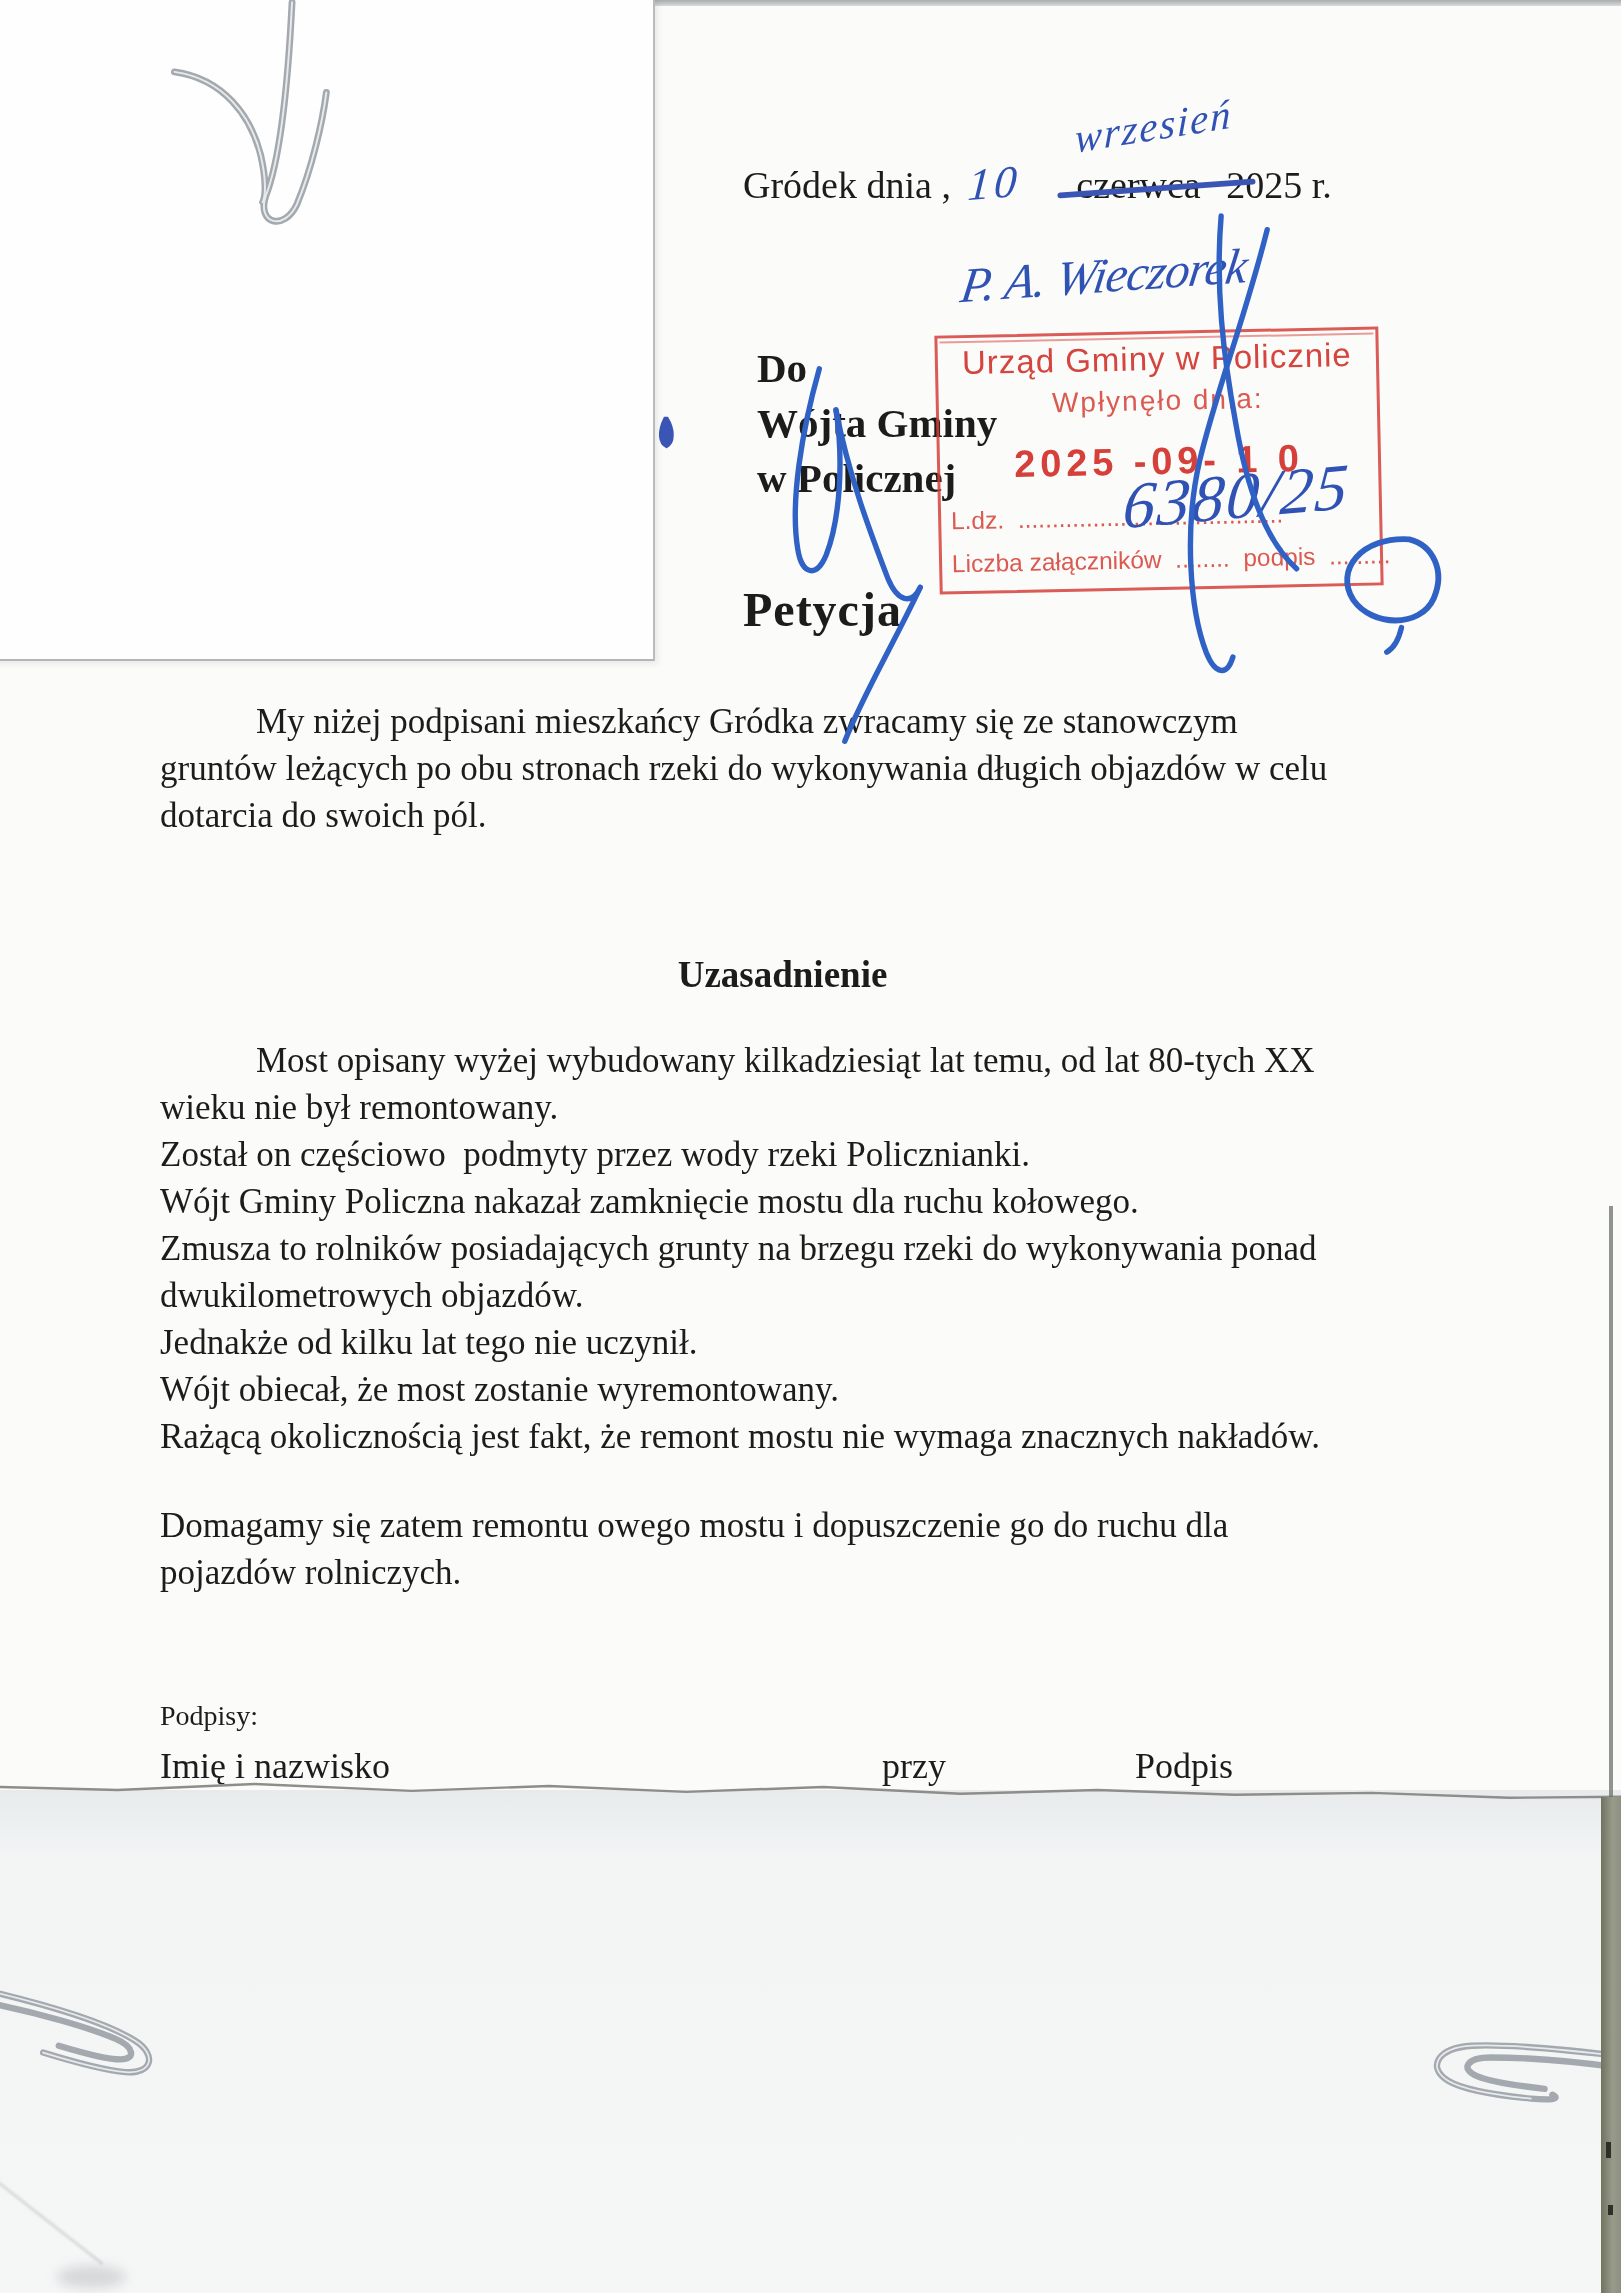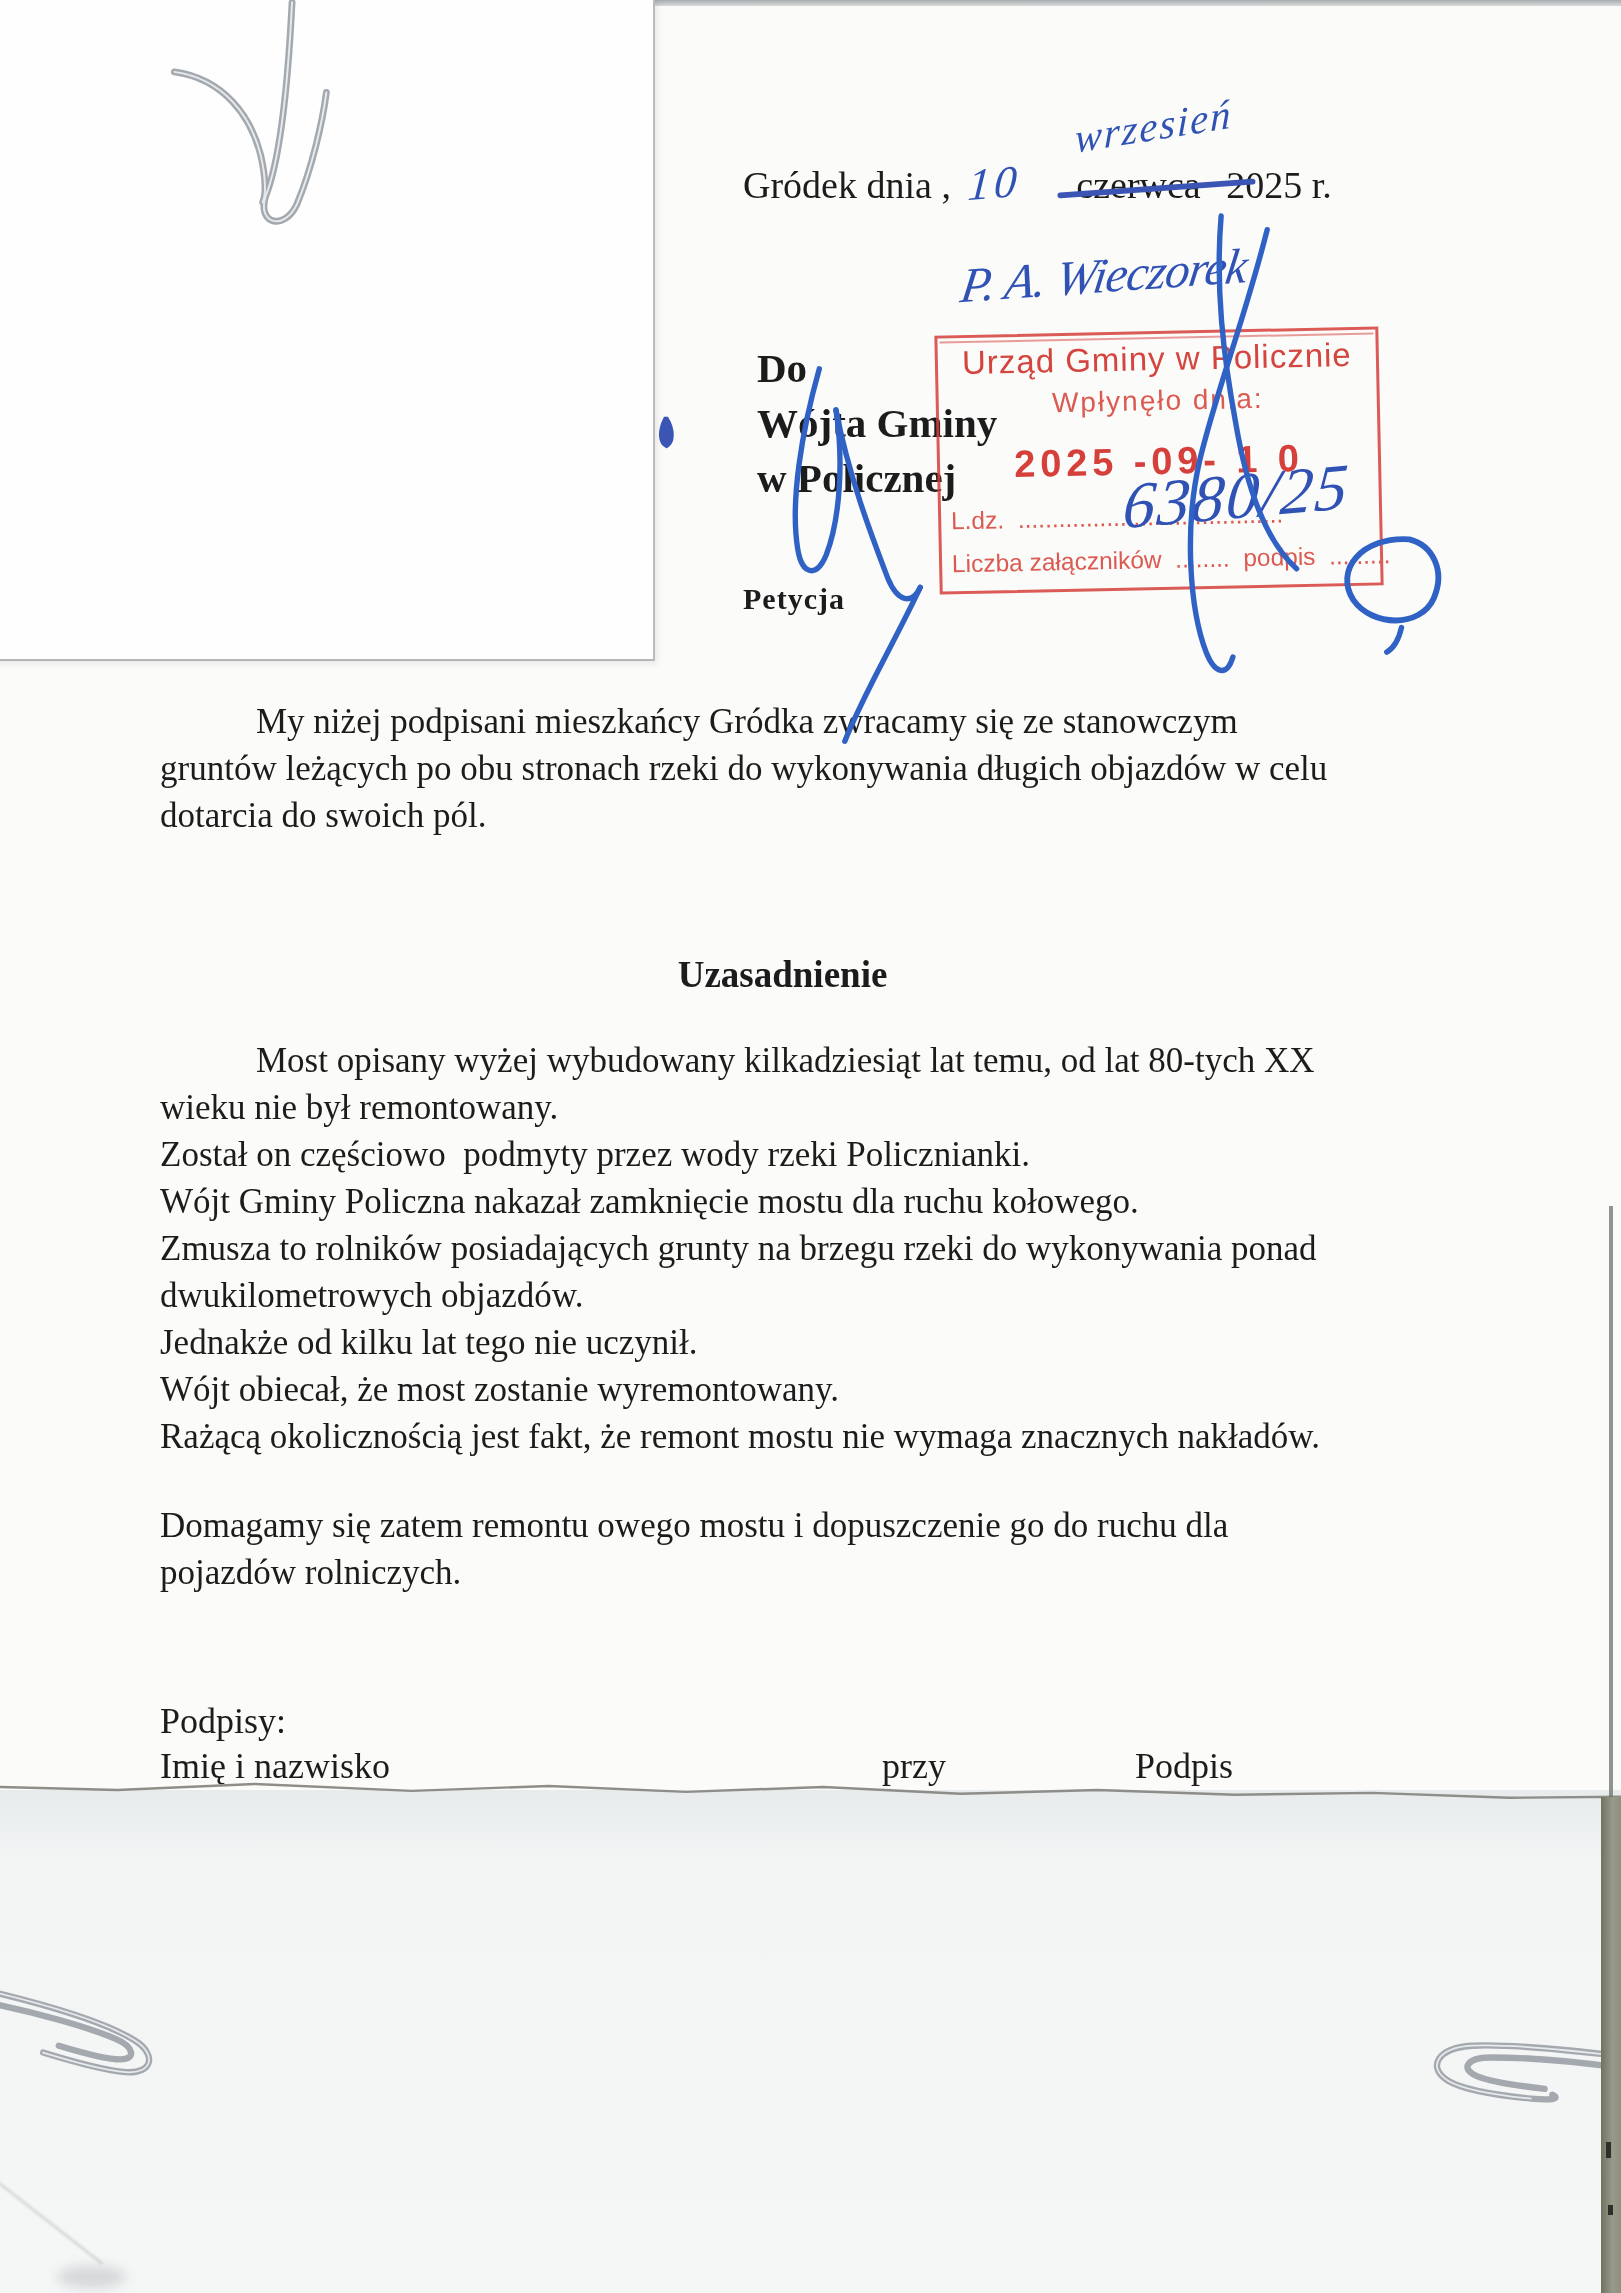--- a/index.html
+++ b/index.html
@@ -23,26 +23,26 @@
   }
   
   .dateline{position:absolute;left:743px;top:157px;font-size:38px;white-space:pre;}
   .dateline .strike-month{margin-left:55px;}
   .dateline .year{margin-left:25.5px;}
   .hw{font-style:italic;color:#3052b4;font-family:"Liberation Serif",serif;}
   .hw-day{display:inline-block;font-size:45px;transform:rotate(-4deg) skewX(-8deg);margin-left:17.6px;letter-spacing:3.9px;}
   .hw-month{position:absolute;left:1074px;top:102px;font-size:41px;transform:rotate(-9deg) skewX(-10deg);letter-spacing:2px;}
   .recipient{position:absolute;left:745px;top:341px;font-weight:bold;font-size:41px;line-height:55px;white-space:pre;margin-left:12px;}
   .sig-hw{position:absolute;left:961px;top:247px;font-size:49px;letter-spacing:-1px;transform:rotate(-4deg) skewX(-12deg);white-space:pre;}
-  .title{position:absolute;left:743px;top:582px;font-weight:bold;font-size:30px;letter-spacing:1px;}
+  .title{position:absolute;left:743px;top:582px;font-weight:bold;font-size:48px;letter-spacing:1px;}
   .bodytext{position:absolute;left:160px;width:1333px;font-size:35px;line-height:47px;}
   .tline{display:block;white-space:pre;}
   .indent{padding-left:96px;}
   .heading-center{position:absolute;left:160px;top:953px;width:1245px;text-align:center;font-weight:bold;font-size:37px;}
-  .podpisy{position:absolute;left:160px;top:1700px;font-size:36px;}
+  .podpisy{position:absolute;left:160px;top:1700px;font-size:28px;}
   .sigcols{position:absolute;left:0;top:1745px;width:1621px;font-size:36px;}
   .col-name{position:absolute;left:160px;}
   .col-adres{position:absolute;left:882px;}
   .col-podpis{position:absolute;left:1135px;}
   
   .stamp{
     position:absolute;left:937px;top:331px;width:438px;height:253px;
     border:3.9px solid rgba(213,62,58,.85);transform:rotate(-1.2deg);
     font-family:"Liberation Sans",sans-serif;color:#d5453f;
   }

